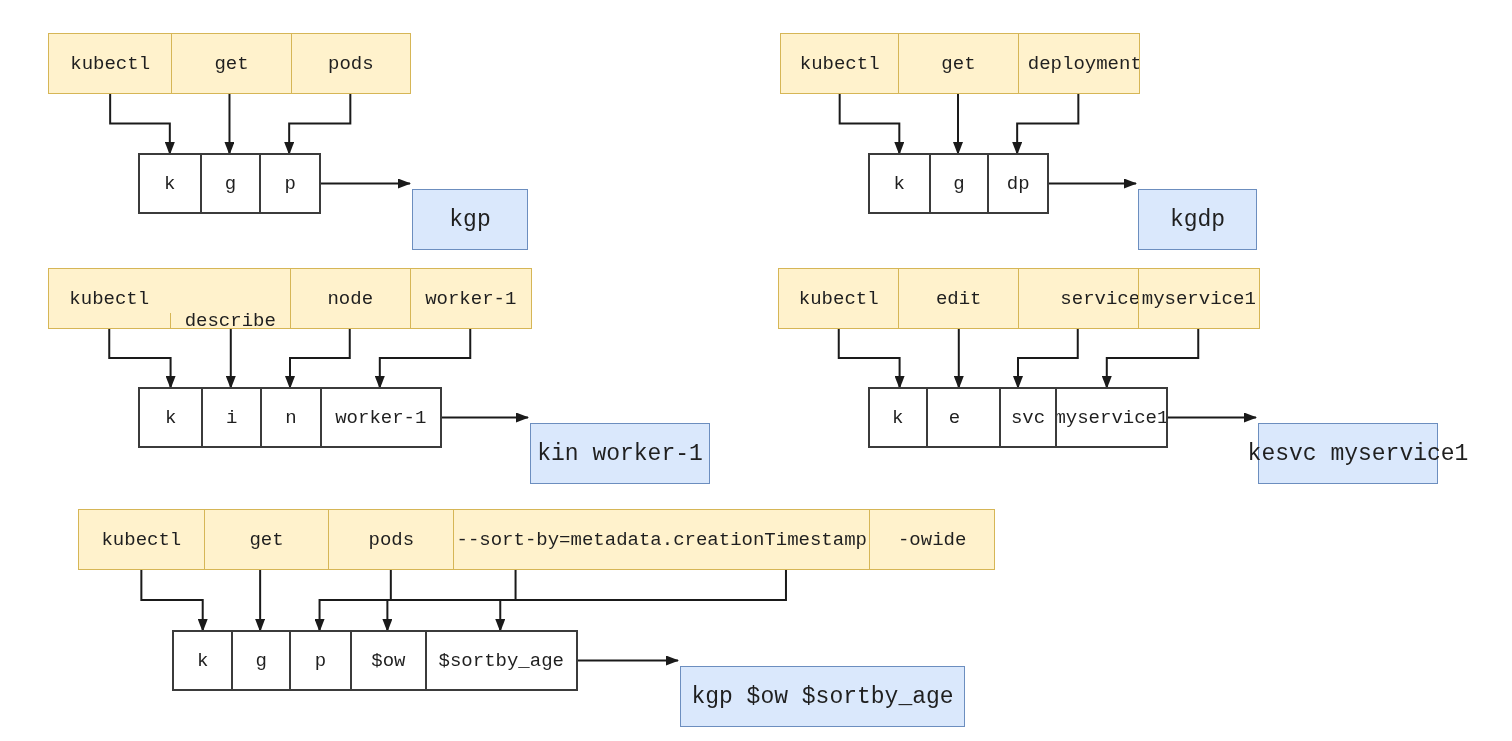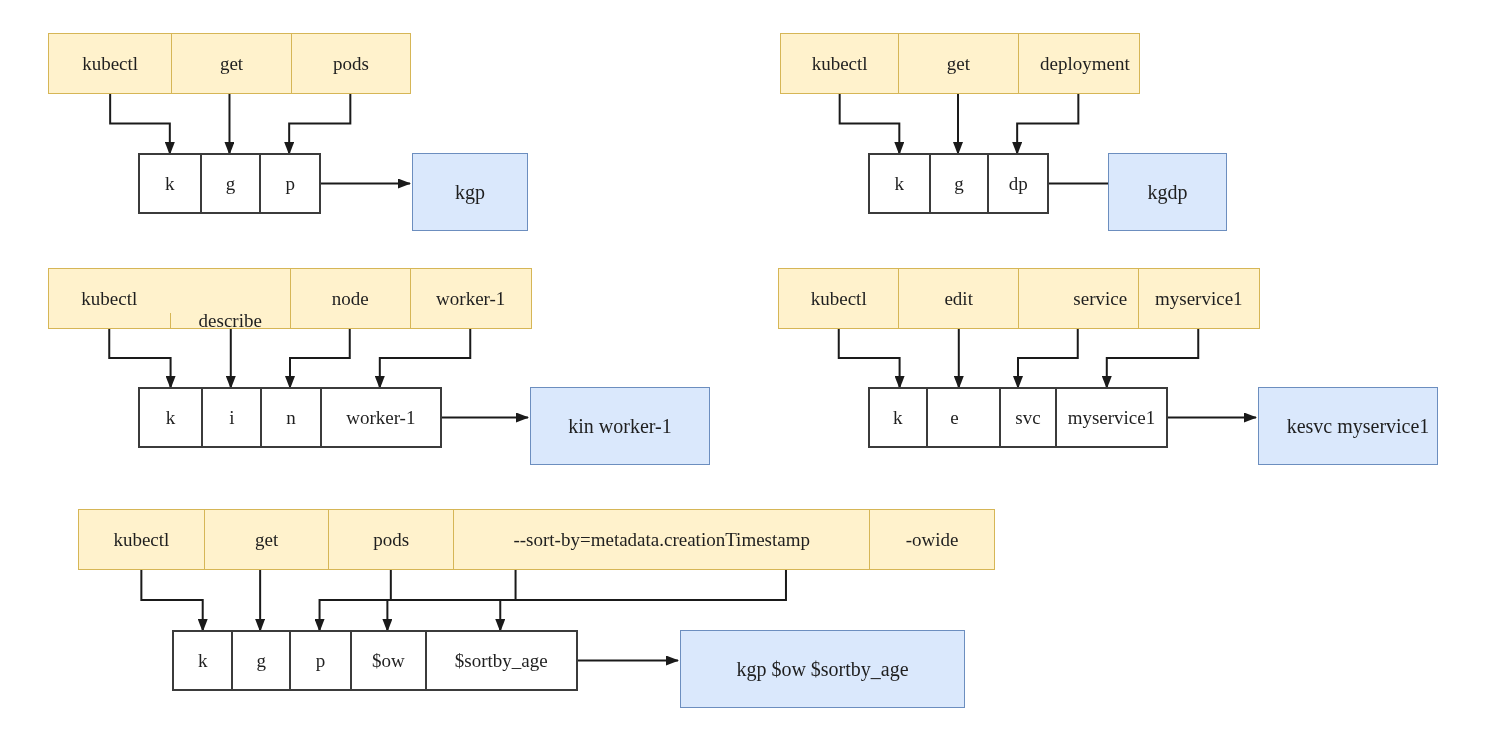--- a/index.html
+++ b/index.html
@@ -1,20 +1,20 @@
 <!DOCTYPE html>
 <html style="--command-fill: #FFF2CC; --command-border: #D6B656; --alias-fill: #FFFFFF; --alias-border: #3B3B3B; --result-fill: #DAE8FC; --result-border: #6C8EBF; --arrow: #1A1A1A;"><head>
 <meta charset="utf-8">
 <style>
   html,body{margin:0;padding:0;background:#ffffff;}
   .canvas{
     position:relative;
     width:1512px;height:741px;
     background:#ffffff;
-    font-family:Liberation Serif, serif;
+    font-family:Liberation Mono, monospace;
     color:#1f1f1f;
     overflow:hidden;
   }
   #arrows{position:absolute;left:0;top:0;width:1512px;height:741px;pointer-events:none;}
   .row{
     position:absolute;
     display:flex;
     box-sizing:border-box;
     height:61px;
     align-items:stretch;
@@ -32,26 +32,27 @@
   }
   .cmd .cell + .cell{border-left:1px solid var(--command-border,#D6B656);}
   .alias{
     background:var(--alias-fill,#FFFFFF);
     border:2px solid var(--alias-border,#3B3B3B);
   }
   .alias .cell + .cell{border-left:2px solid var(--alias-border,#3B3B3B);}
   .result{
     position:absolute;
     box-sizing:border-box;
-    height:78px;
+    height:61px;
     display:flex;align-items:center;justify-content:center;
-    font-size:20px;
+    font-size:23px;
     white-space:nowrap;
     background:var(--result-fill,#DAE8FC);
     border:1px solid var(--result-border,#6C8EBF);
+    margin-top:36px;
   }
 </style>
 </head>
 <body>
 
 <div class="canvas">
   <svg id="arrows" viewBox="0 0 1512 741">
     <defs>
       <marker id="ah" markerUnits="strokeWidth" markerWidth="6.5" markerHeight="5" refX="6" refY="2.5" orient="auto">
         <path d="M0,0 L6.5,2.5 L0,5 Z" fill="#1A1A1A"></path>
@@ -100,21 +101,21 @@
   <div class="row cmd" style="left:780px;top:33px;width:360px;">
     <div class="cell" style="width:118px;">kubectl</div>
     <div class="cell" style="width:120px;">get</div>
     <div class="cell" style="width:122px;padding-left:12px;">deployment</div>
   </div>
   <div class="row alias" style="left:868px;top:153px;width:181px;">
     <div class="cell" style="width:60px;">k</div>
     <div class="cell" style="width:60px;">g</div>
     <div class="cell" style="width:61px;">dp</div>
   </div>
-  <div class="result" style="left:1108px;top:153px;width:119px;">kgdp</div>
+  <div class="result" style="left:1138px;top:153px;width:119px;">kgdp</div>
 
   <div class="row cmd" style="left:48px;top:268px;width:484px;">
     <div class="cell" style="width:121px;">kubectl</div>
     <div class="cell" style="width:121px;margin-top:44px;">describe</div>
     <div class="cell" style="width:120px;">node</div>
     <div class="cell" style="width:122px;">worker-1</div>
   </div>
   <div class="row alias" style="left:138px;top:387px;width:304px;">
     <div class="cell" style="width:62px;">k</div>
     <div class="cell" style="width:60px;">i</div>

